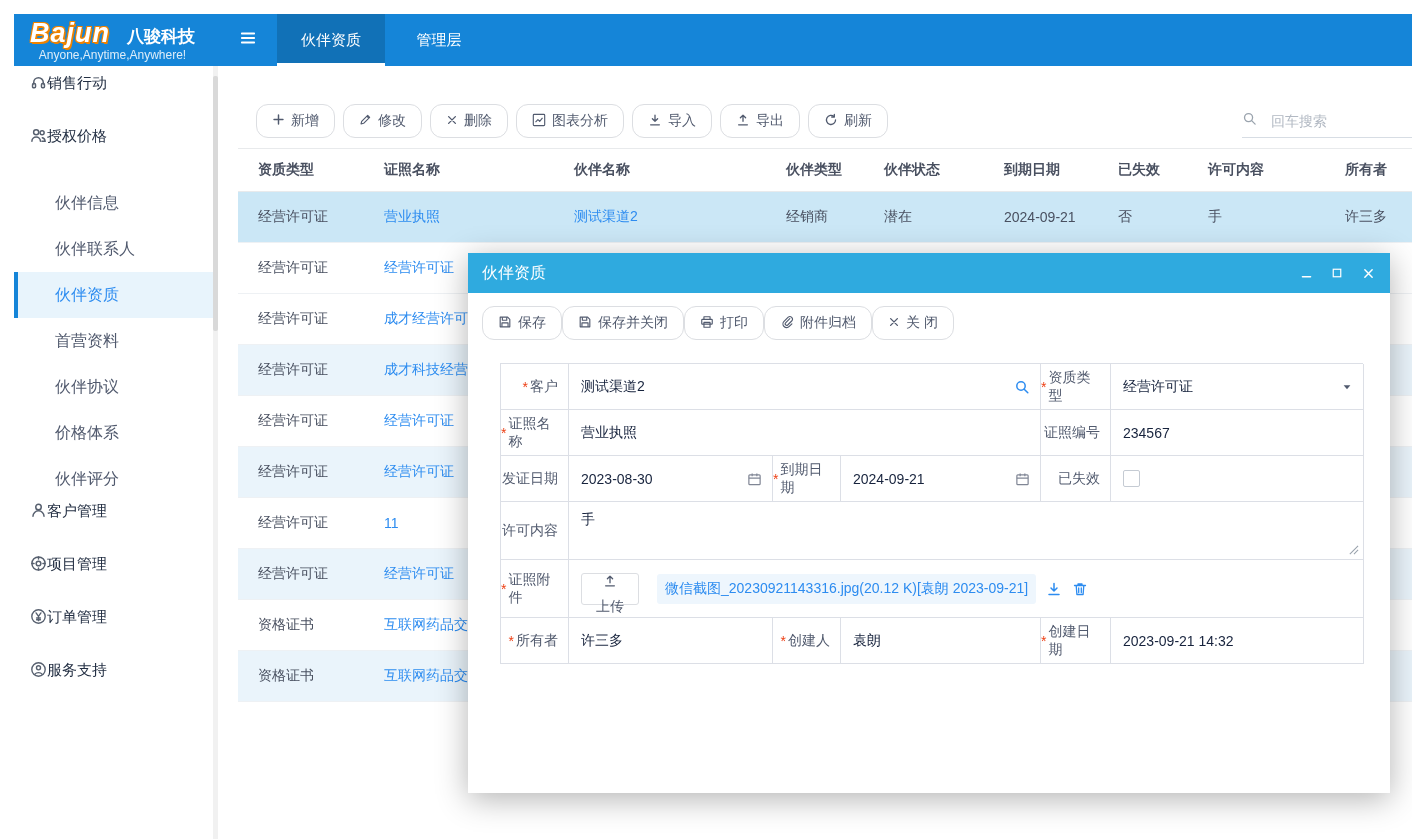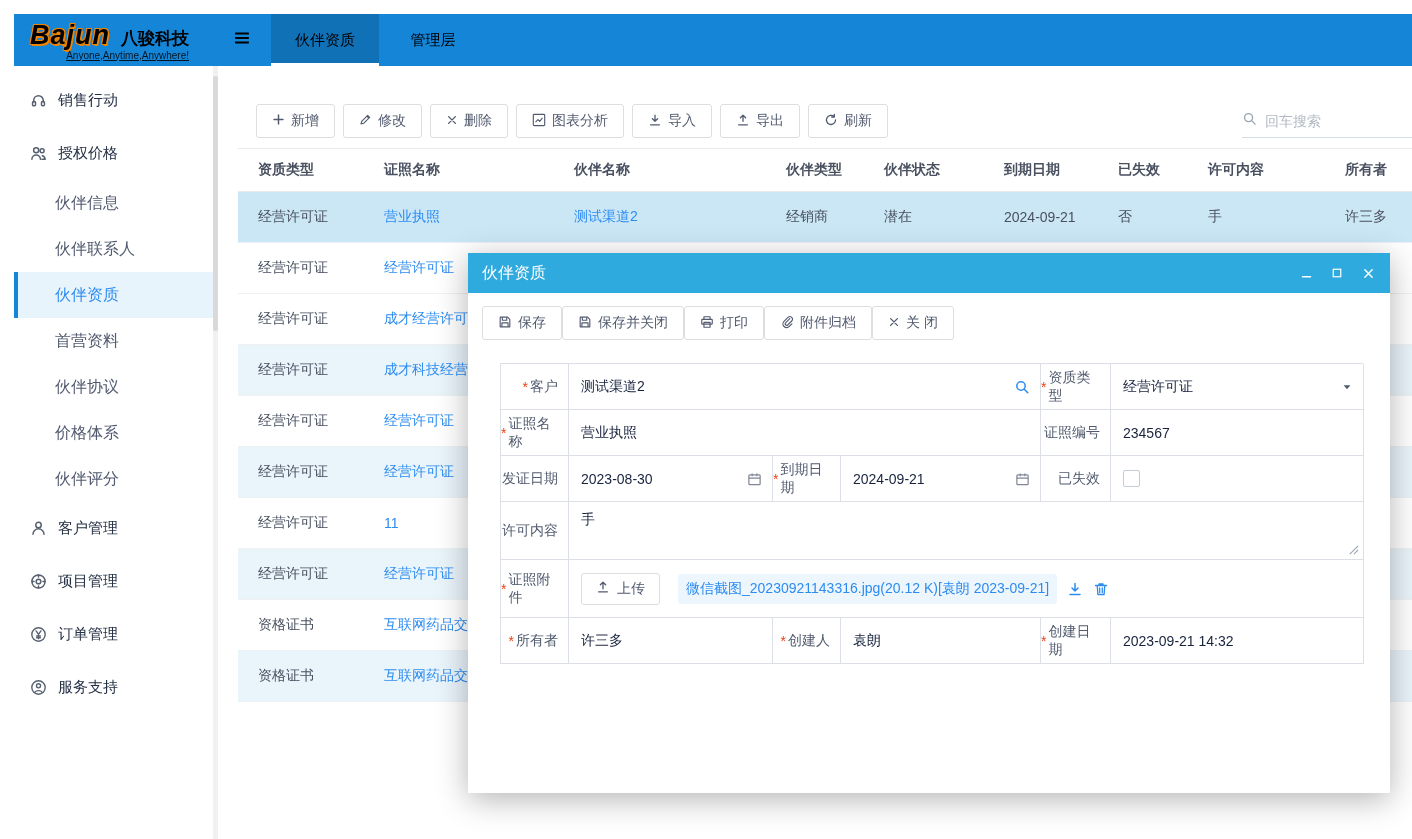--- a/index.html
+++ b/index.html
@@ -1,50 +1,50 @@
 <!DOCTYPE html>
 <html><head>
 <meta charset="utf-8">
 <style>
   html,body{margin:0;padding:0;background:#fff;font-family:"Liberation Sans","DejaVu Sans",sans-serif;}
   .screen{position:relative;width:1412px;height:839px;overflow:hidden;background:#fff;}
   .app{position:absolute;left:14px;top:14px;right:0;bottom:0;display:flex;flex-direction:column;}
 
   
-  .topbar{flex:0 0 52px;height:52px;background:#1585d8;display:flex;align-items:stretch;color:#000000;}
+  .topbar{flex:0 0 52px;height:52px;background:#1585d8;display:flex;align-items:stretch;color:#ffffff;}
   .brand{display:flex;align-items:center;padding:0 24px 0 16px;cursor:pointer;}
   .brand-row{display:flex;align-items:baseline;}
   .brand-en{font-size:27px;font-weight:bold;font-style:italic;letter-spacing:1px;
     text-shadow:1.5px 1.5px 0 #f08300,-1px -1px 0 #f08300,1px -1px 0 #f08300,-1px 1px 0 #f08300;}
-  .brand-cn{font-size:17px;font-weight:bold;margin-left:11px;}
-  .brand-tag{font-size:10px;opacity:.85;margin-top:-1px;text-align:right;text-decoration:underline;}
+  .brand-cn{font-size:17px;font-weight:bold;margin-left:17px;}
+  .brand-tag{font-size:12px;opacity:.85;margin-top:-1px;text-align:center;}
   .nav-burger{display:flex;align-items:center;padding:0 20px;cursor:pointer;}
   .nav-tab{width:108px;display:flex;align-items:center;justify-content:center;font-size:15px;cursor:pointer;position:relative;}
   .nav-tab.active{background:rgba(0,0,0,.15);}
   .nav-tab.active::after{content:"";position:absolute;left:0;right:0;bottom:0;height:3px;background:#fff;}
 
   
   .content{flex:1;display:flex;min-height:0;}
   .sidebar{flex:0 0 199px;width:199px;padding-top:8px;overflow:hidden;}
   .scrollcol{flex:0 0 5px;width:5px;background:#f1f1f1;position:relative;}
   .scroll-thumb{position:absolute;top:10px;left:0;width:5px;height:255px;background:#d9d9d9;border-radius:2px;cursor:pointer;}
   .main{flex:1;min-width:0;padding-left:20px;display:flex;flex-direction:column;}
 
   
-  .side-group{height:53px;display:flex;align-items:center;gap:11px;padding-left:16px;font-size:15px;color:#243044;cursor:pointer;}
+  .side-group{height:53px;display:flex;align-items:flex-start;padding-left:16px;font-size:15px;color:#243044;cursor:pointer;}
   .sicon{width:17px;height:17px;color:#57606f;flex:0 0 17px;}
   .side-child{height:46px;display:flex;align-items:center;padding-left:41px;font-size:16px;color:#515a6e;cursor:pointer;}
   .side-child.active{background:#e8f4fc;color:#2d8cf0;border-left:4px solid #1585d8;padding-left:37px;}
 
   
   .list-toolbar{display:flex;align-items:center;gap:8px;margin:38px 0 10px 18px;}
-  .btn{display:inline-flex;align-items:center;gap:6px;background:#fff;border:1px solid #dcdee2;border-radius:3px;
+  .btn{display:inline-flex;align-items:center;gap:6px;background:#fff;border:1px solid #dcdee2;border-radius:12px;
     padding:0 15px;height:34px;font-size:14px;color:#515a6e;cursor:pointer;white-space:nowrap;}
   .btn svg{flex:0 0 auto;}
-  .search-box{margin-left:auto;display:flex;align-items:center;gap:6px;border-bottom:1px solid #d7dde4;height:32px;width:170px;color:#9aa3ad;}
+  .search-box{margin-left:auto;display:flex;align-items:center;gap:12px;border-bottom:1px solid #d7dde4;height:32px;width:170px;color:#9aa3ad;}
   .search-box input{border:none;outline:none;font-size:14px;width:132px;color:#495060;background:transparent;}
   .search-box input::placeholder{color:#b2b9c3;}
 
   
   .thead,.trow{display:grid;grid-template-columns:126px 190px 212px 98px 120px 114px 90px 137px 1fr;}
   .thead{height:42px;border-top:1px solid #e8eaec;border-bottom:1px solid #e8eaec;align-items:center;font-weight:bold;color:#495060;font-size:14px;}
   .trow{height:50px;align-items:center;font-size:14px;color:#495060;border-bottom:1px solid #eef1f4;cursor:pointer;}
   .trow.stripe{background:#eaf4fb;}
   .trow.sel{background:#cbe7f6;}
   .td,.th{padding-left:20px;white-space:nowrap;overflow:hidden;}
@@ -66,21 +66,21 @@
   .fc.val{padding-left:12px;color:#17233d;position:relative;cursor:text;}
   .span3{grid-column:2/5;}
   .span5{grid-column:2/7;}
   .h58{min-height:58px;}
   .req{color:#ed3f14;margin-right:2px;}
   .suffix{position:absolute;right:10px;top:50%;transform:translateY(-50%);color:#808695;display:flex;cursor:pointer;}
   .suffix.blue{color:#2d8cf0;}
   .cbx{width:15px;height:15px;border:1px solid #c5cbd3;border-radius:2px;background:#fff;cursor:pointer;display:inline-block;}
   .fc.ta{align-items:flex-start;padding-top:9px;}
   .resize{position:absolute;right:4px;bottom:4px;color:#9aa3ad;cursor:nwse-resize;display:flex;}
-  .upload-btn{display:inline-flex;align-items:center;gap:7px;border:1px solid #dcdee2;border-radius:3px;height:32px;padding:0 14px;color:#515a6e;cursor:pointer;background:#fff;font-size:14px;}
+  .upload-btn{display:inline-flex;gap:7px;border:1px solid #dcdee2;border-radius:3px;height:32px;padding:0 14px;color:#515a6e;cursor:pointer;background:#fff;font-size:14px;flex-direction:column;}
   .attach-chip{margin-left:18px;background:#eef6fd;color:#2d8cf0;padding:6px 8px;border-radius:3px;font-size:14px;cursor:pointer;white-space:nowrap;}
   .attach-ic{margin-left:10px;color:#2d8cf0;display:flex;cursor:pointer;}
 </style>
 </head>
 <body>
 
 <div class="screen">
 <div class="app">
 
   <div class="topbar">

